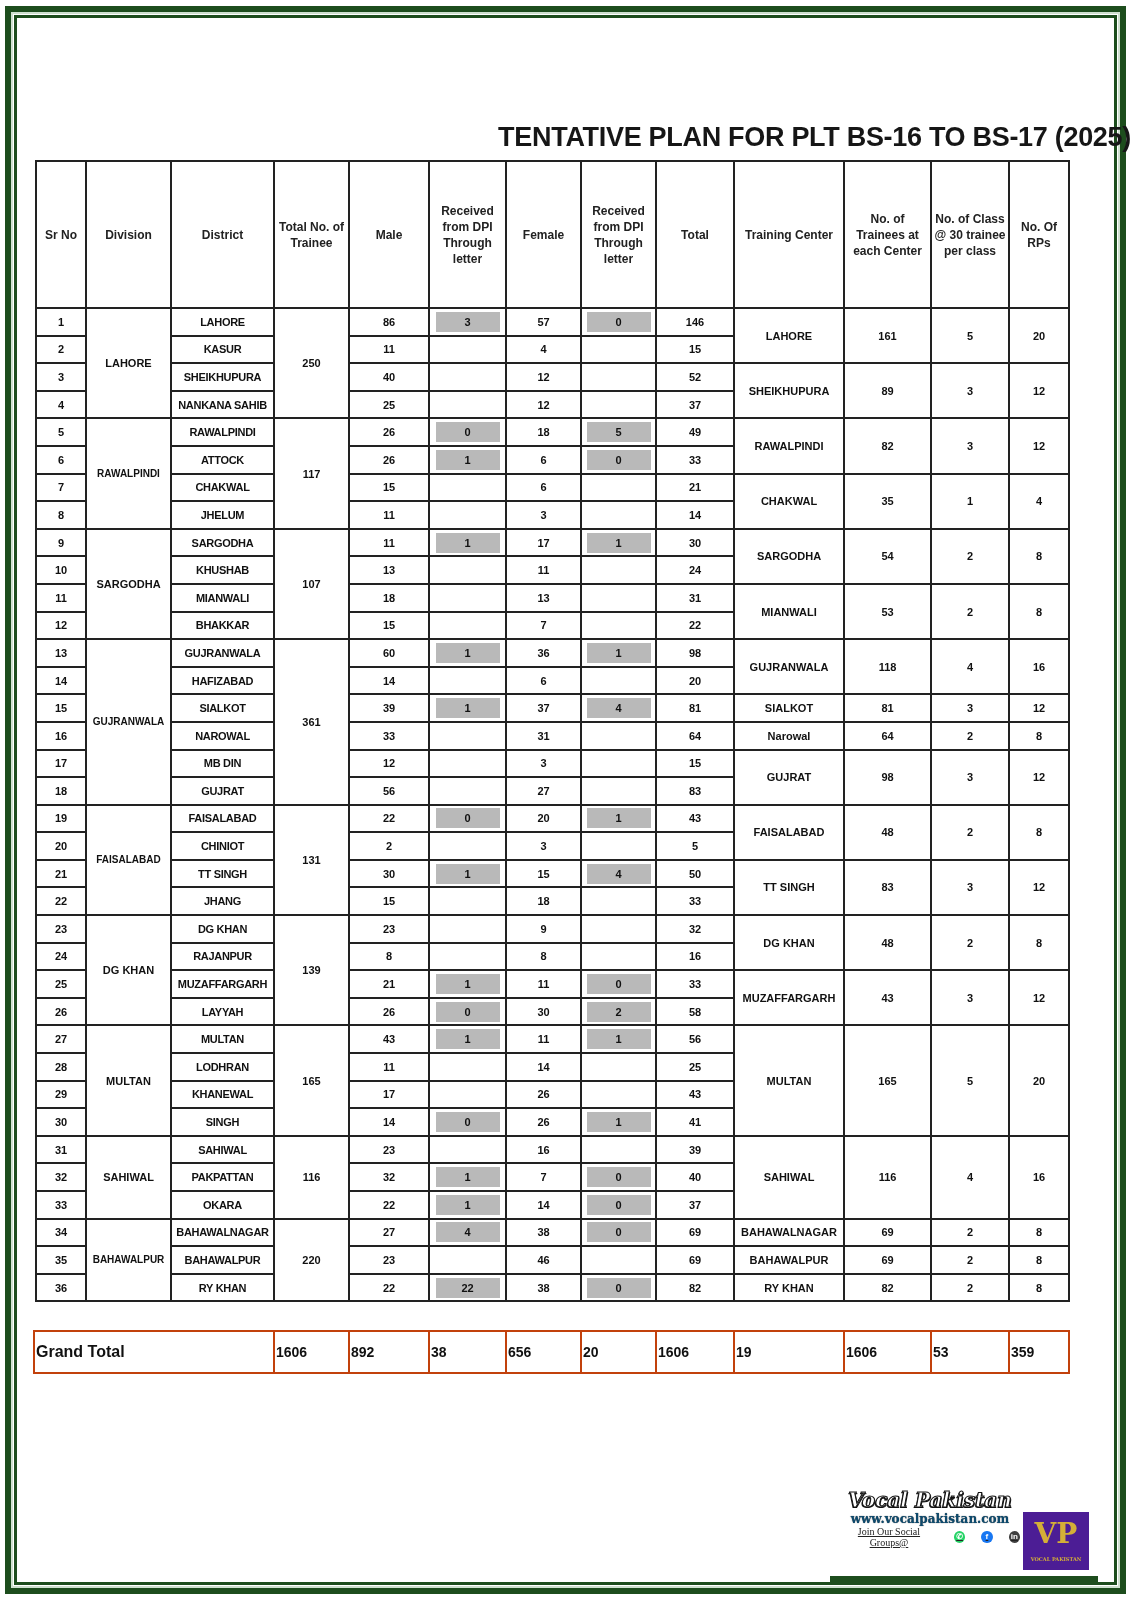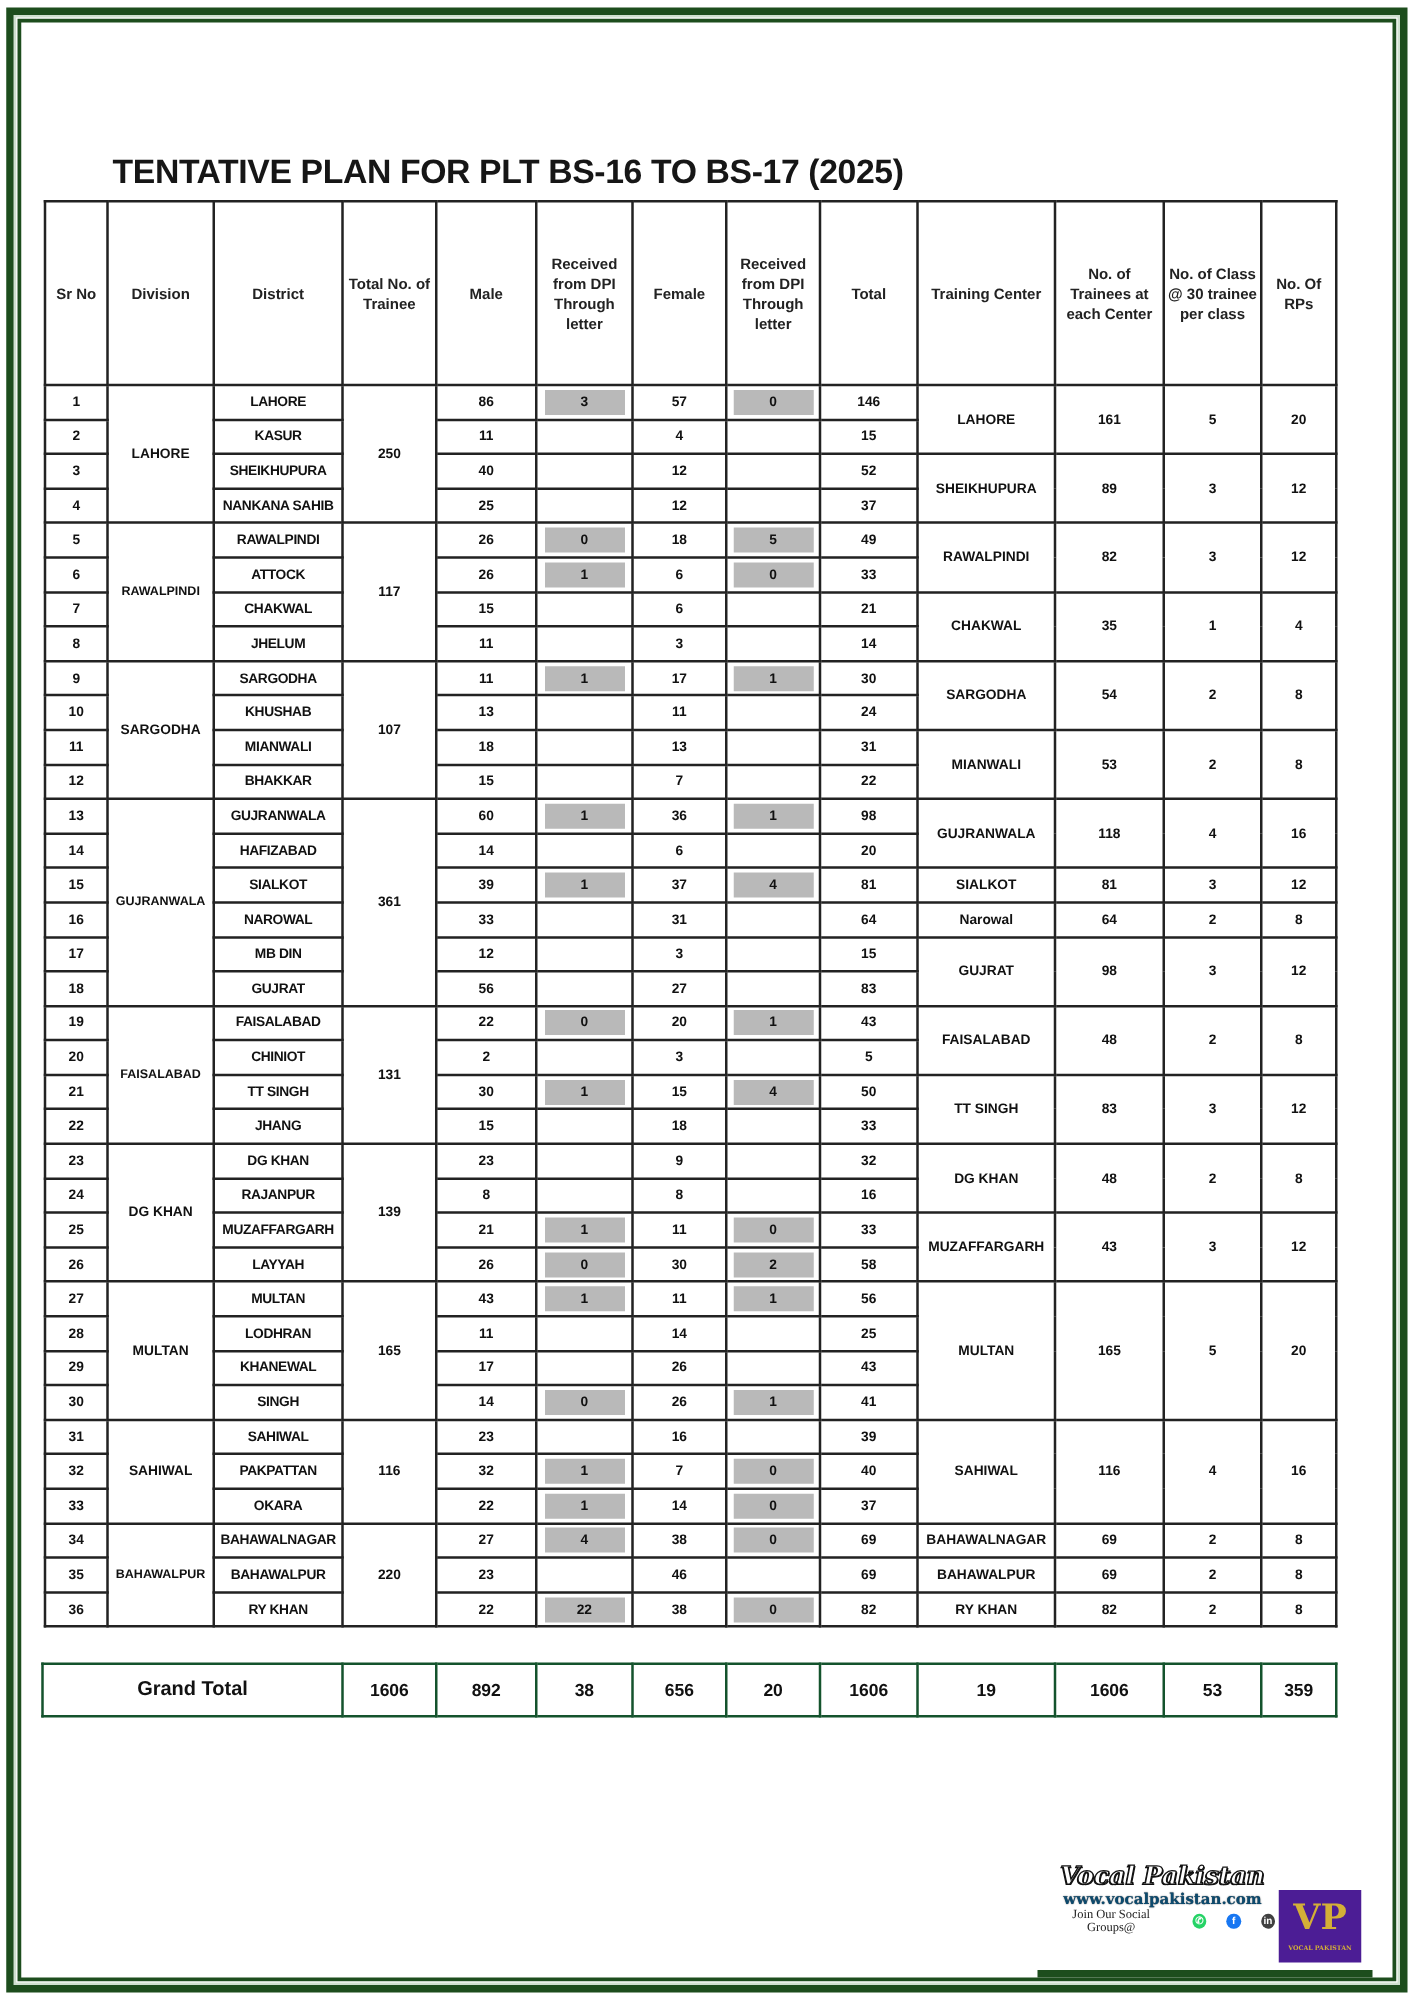--- a/index.html
+++ b/index.html
@@ -4,21 +4,21 @@
 <style>
   html, body { margin: 0; padding: 0; }
   body {
     width: 1131px; height: 1600px; background: #ffffff; position: relative; overflow: hidden;
     font-family: "Liberation Sans", sans-serif; color: #111;
   }
   .frame-outer { position: absolute; left: 5px; top: 6px; right: 5px; bottom: 6px; border: 6px solid #1d4d1d; }
   .frame-inner { position: absolute; left: 14px; top: 15px; right: 14px; bottom: 15px; border: 3px solid #1d4d1d; }
   .frame-gap { position: absolute; left: 11px; top: 12px; right: 11px; bottom: 12px; border: 2px solid #cfe0cf; }
   .title {
-    position: absolute; left: 0; width: 1131px; top: 122px; text-align: left;
+    position: absolute; left: 0; width: 1131px; top: 122px; text-align: right;
     font-family: "Liberation Sans", sans-serif; font-weight: bold; font-size: 27px; letter-spacing: -0.3px;
     padding-left: 90px; box-sizing: border-box; color: #161616;
   }
   table.plan {
     position: absolute; left: 35px; top: 160px; border-collapse: collapse; table-layout: fixed;
     font-family: "Liberation Sans", sans-serif; font-weight: bold;
   }
   table.plan td, table.plan th {
     border: 2px solid #222; padding: 0; text-align: center; vertical-align: middle; overflow: hidden;
   }
@@ -28,27 +28,27 @@
   td.div { font-size: 18px; font-weight: bold; }
   td.div.small { font-size: 10px; }
   td.tot { font-size: 19px; }
   td.center { text-align: left; padding-left: 3px; font-size: 11px; white-space: nowrap; }
   td.shade span.val { display: inline-block; background: #b9b9b9; width: 64px; line-height: 20px; }
   td.srno { font-size: 11px; }
   table.grand {
     position: absolute; left: 33px; top: 1330px; border-collapse: collapse; table-layout: fixed;
     font-family: "Liberation Sans", sans-serif; font-weight: bold;
   }
-  table.grand td { border: 2px solid #14532d; height: 38px; text-align: center; font-size: 14px; }
+  table.grand td { border: 2px solid #c2410c; height: 38px; text-align: left; font-size: 14px; }
   table.grand td.label { font-size: 16px; }
   .brand { position: absolute; left: 840px; top: 1488px; width: 180px; text-align: center; }
   .brand-name { font-family: "DejaVu Serif", serif; font-style: italic; font-weight: bold; font-size: 20px; color: #fff;
     -webkit-text-stroke: 1px #111; text-shadow: 1px 1px 0 #111, -1px 1px 0 #111; }
   .brand-url { font-family: "DejaVu Serif", serif; font-weight: bold; font-size: 12px; color: #0c4a6e; text-shadow: 0 0 1px #333; }
-  .brand-join { font-family: "Liberation Serif", serif; font-size: 10px; color: #222; display: flex; align-items: center; justify-content: center; gap: 16px; }
+  .brand-join { font-family: "Liberation Serif", serif; font-size: 10px; color: #222; display: flex; align-items: center; justify-content: center; gap: 16px; text-decoration: underline; }
   .social { display: inline-block; width: 12px; height: 12px; border-radius: 50%; color: #fff; font-size: 8px; line-height: 12px; text-align: center; font-family: "Liberation Sans", sans-serif; font-weight: bold; }
   .logo-box { position: absolute; left: 1023px; top: 1512px; width: 66px; height: 58px; background: #4c1d95; color: #d4af37;
     font-family: "DejaVu Serif", serif; font-weight: bold; font-size: 28px; text-align: center; line-height: 44px; }
   .logo-box .sub { display: block; font-size: 5px; line-height: 6px; color: #d4af37; }
   .bottom-bar { position: absolute; left: 830px; top: 1576px; width: 268px; height: 6px; background: #1d4d1d; }
 </style>
 </head>
 <body>
 
 <div class="frame-outer"></div>

